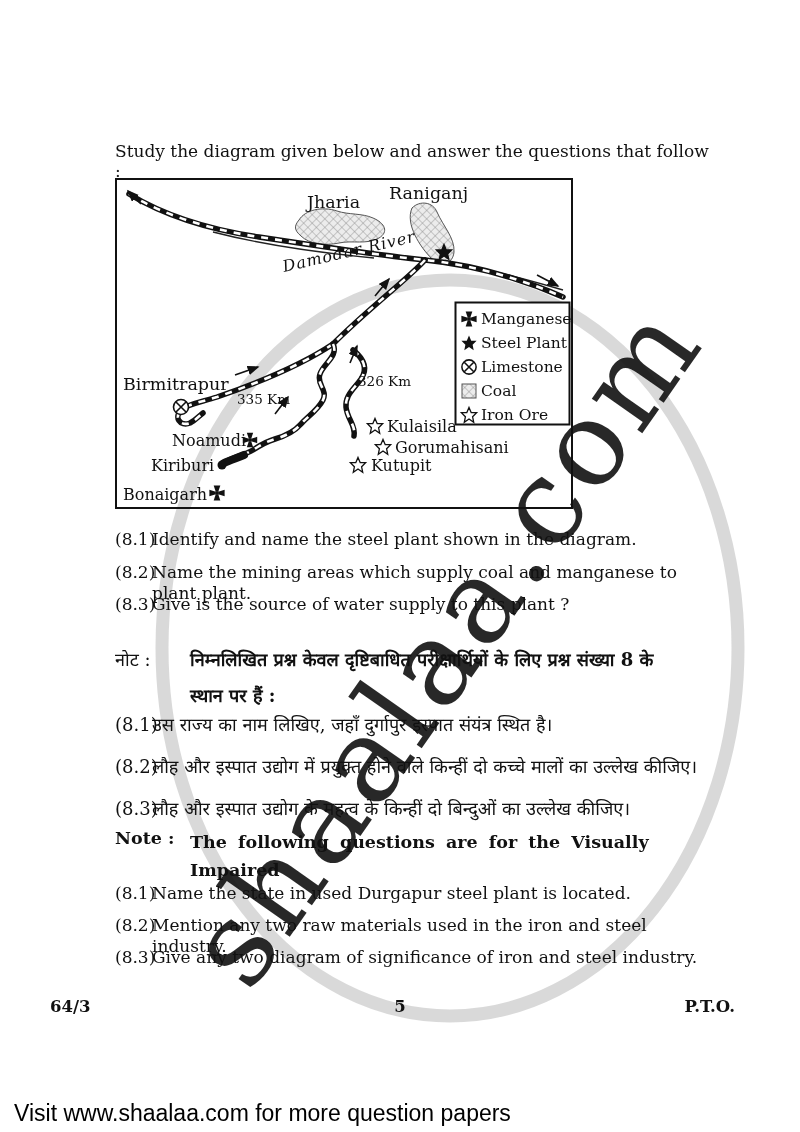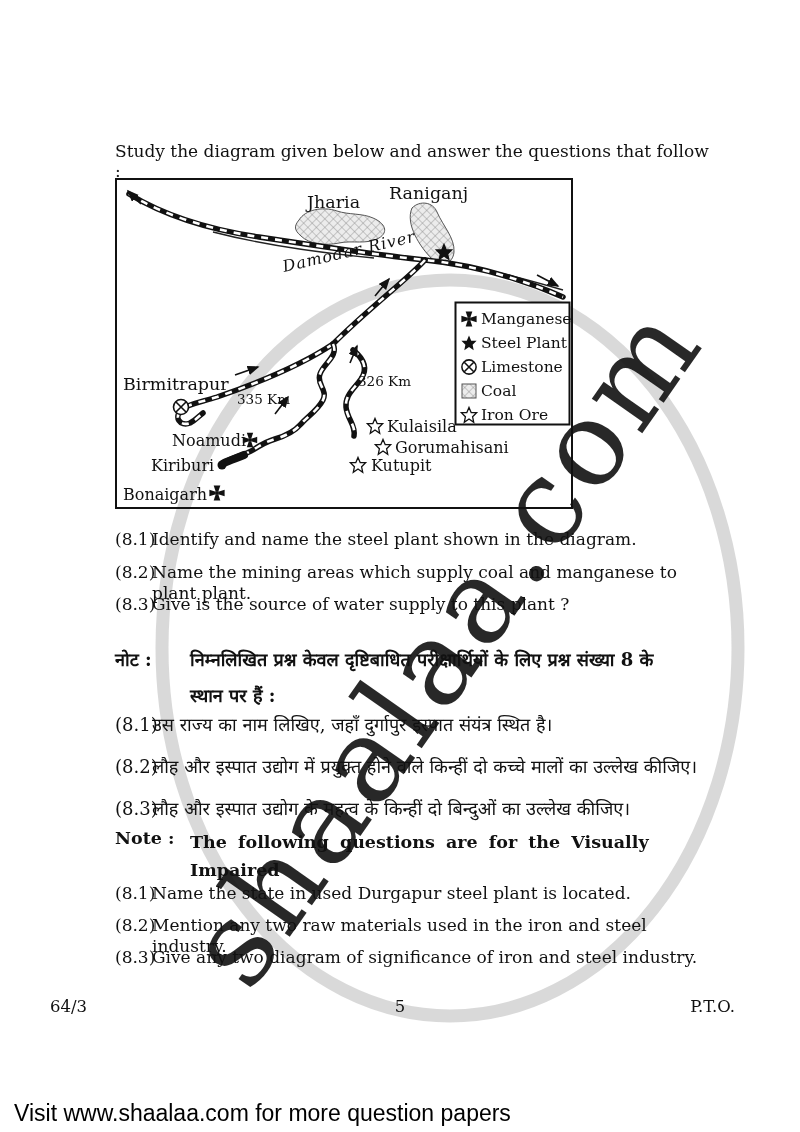--- a/index.html
+++ b/index.html
@@ -21,25 +21,25 @@
 
   .qrow{left:115px;width:600px;display:flex;font-size:17px;line-height:21px;}
   .qnum{width:37px;flex:0 0 37px;}
   .qtext{flex:1;}
 
   .note-label{left:115px;font-weight:bold;font-size:17.5px;}
   .note-body{left:190px;width:505px;font-size:17.5px;font-weight:bold;line-height:28px;}
   .note-body .wide{word-spacing:5px;}
 
   .hi{font-size:18px;line-height:36px;}
-  .hi-note-label{left:115px;font-weight:bold;font-size:18px;}
+  .hi-note-label{left:115px;font-weight:normal;font-size:18px;}
   .hi-note-body{left:190px;width:500px;font-weight:bold;}
   .hi-qrow{left:115px;width:620px;display:flex;font-size:18px;line-height:24px;}
 
-  .footer{left:0;top:985px;width:800px;height:24px;font-size:16.5px;font-weight:normal;}
+  .footer{left:0;top:985px;width:800px;height:24px;font-size:16.5px;font-weight:bold;}
   .footer .fl{position:absolute;left:50px;}
   .footer .fc{position:absolute;left:0;width:800px;text-align:center;}
   .footer .fr{position:absolute;right:65px;}
 
   .site-banner{
     left:14px;top:1088px;width:760px;font-size:23px;
     font-family:"Liberation Sans","DejaVu Sans",sans-serif;color:#000000;
   }
 
   svg text{font-family:"DejaVu Serif","Liberation Serif",serif;fill:#111;}

